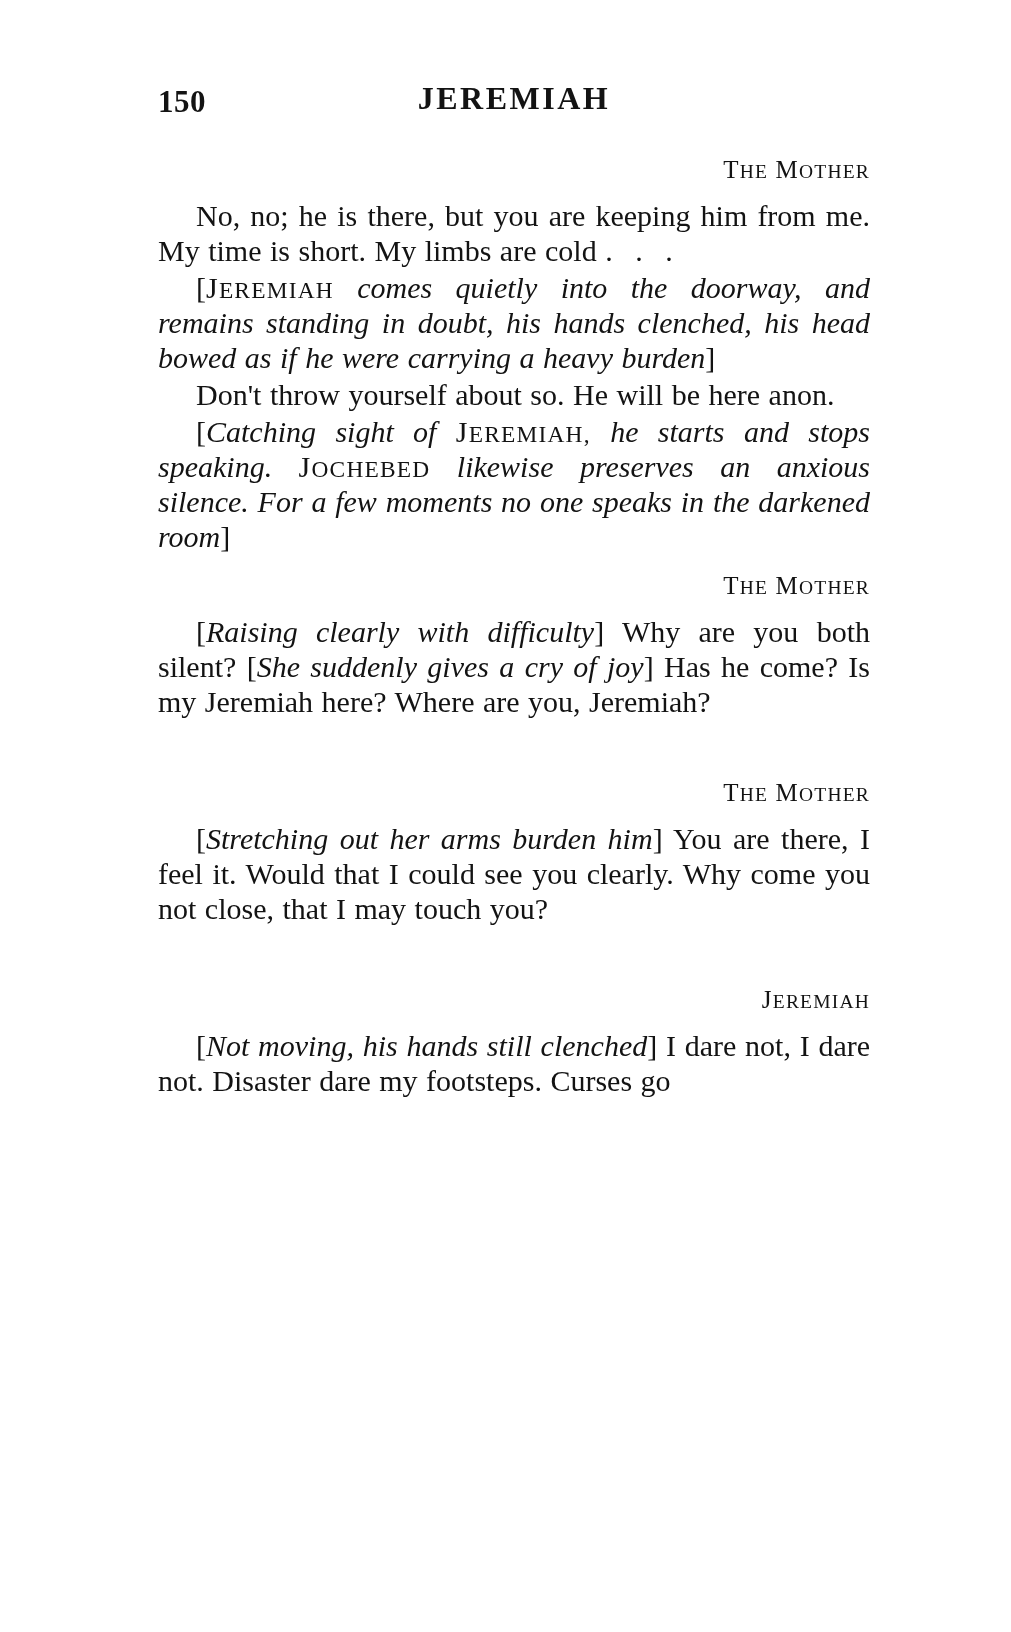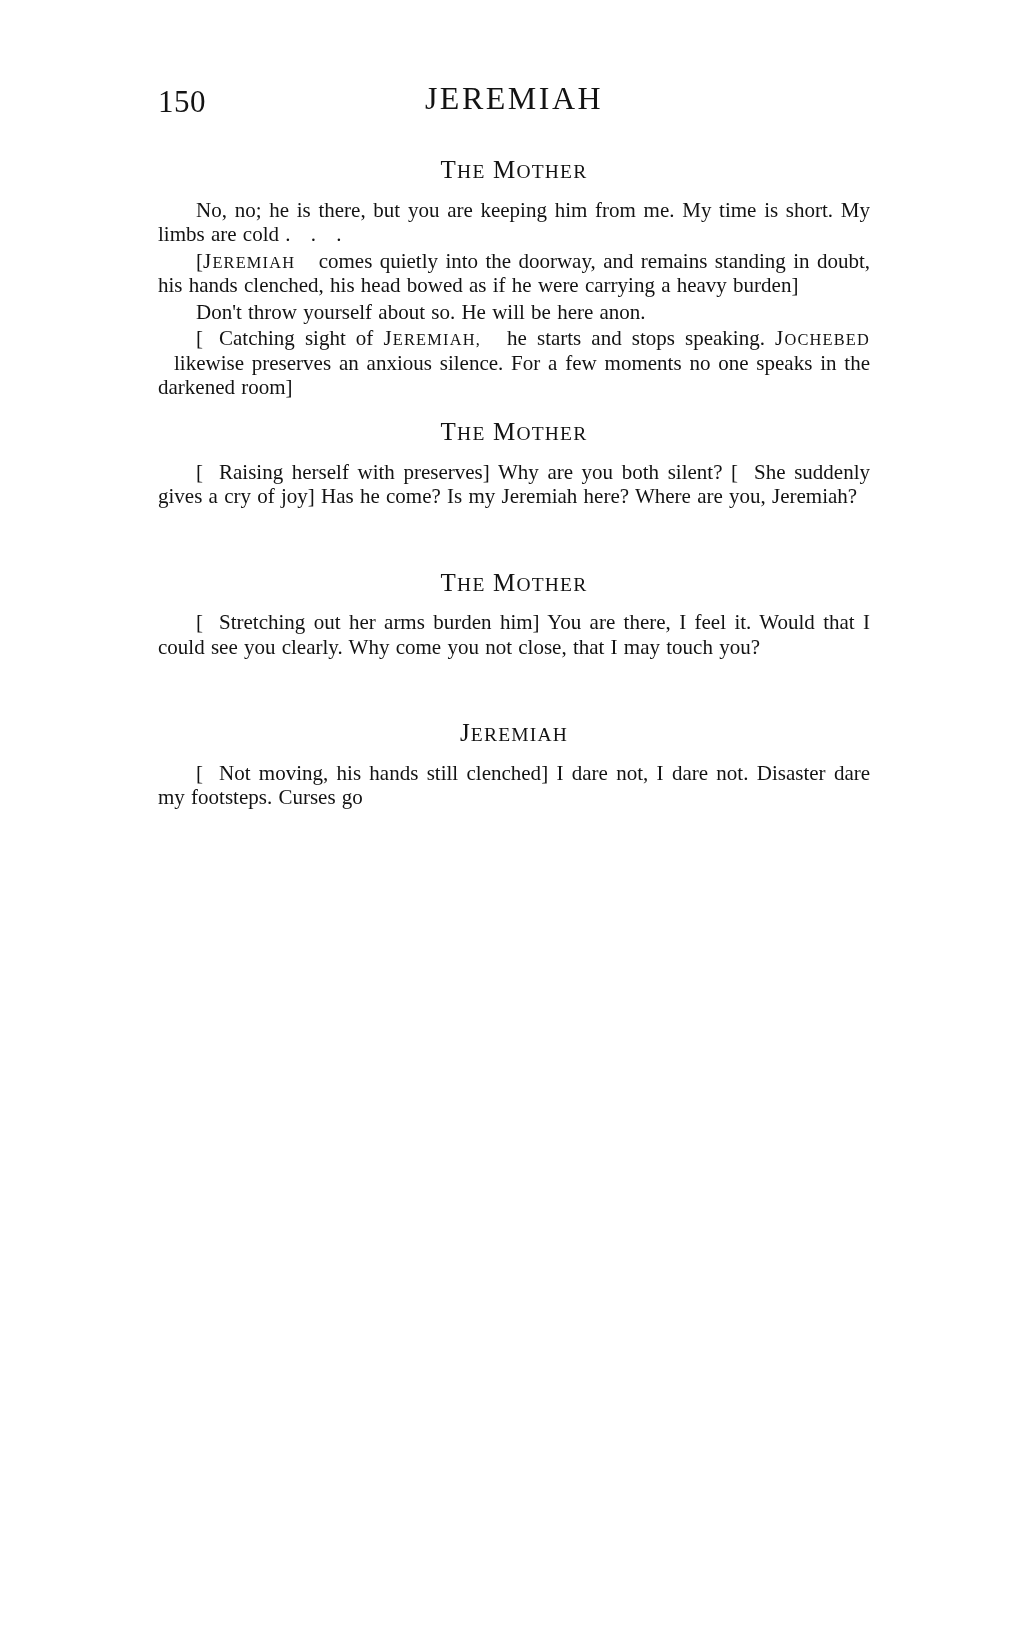--- a/index.html
+++ b/index.html
@@ -25,72 +25,73 @@
     position: absolute;
     left: 158px;
     top: 78px;
     width: 712px;
   }
   
   .running-head {
     position: relative;
     height: 52px;
     margin-bottom: 6px;
+    font-weight: bold;
   }
   .folio {
     position: absolute;
     left: 0;
     top: 6px;
     font-size: 31px;
     letter-spacing: 0.5px;
     font-family: "Liberation Serif", serif;
   }
   .head-title {
     position: absolute;
     left: 0;
     right: 0;
     top: 2px;
     text-align: center;
     font-size: 32px;
     letter-spacing: 2.5px;
   }
   
   .speaker {
-    text-align: center;
+    text-align: right;
     font-size: 25px;
     letter-spacing: 1.6px;
     margin: 26px 0 14px 0;
     line-height: 1.1;
   }
   .speaker .cap {
     font-size: 31px;
   }
   .speaker.tight {
     margin-top: 18px;
   }
   .speaker.gap-lg {
     margin-top: 56px;
   }
   .speaker.gap-xl {
     margin-top: 60px;
   }
   
   p.line {
     margin: 0 0 2px 0;
-    font-size: 21px;
+    font-size: 30px;
     line-height: 1.17;
     text-align: justify;
     text-indent: 0;
     word-spacing: 1px;
   }
   p.line.indent {
     text-indent: 38px;
   }
   .ital {
-    margin-left: 16px;
+    font-style: italic;
   }
   .sc {
     font-style: normal;
     letter-spacing: 1.2px;
   }
   .sc .cap { font-size: 1.0em; }
   .sc .small { font-size: 0.78em; }
   .dots {
     letter-spacing: 7px;
   }
@@ -116,21 +117,21 @@
 
 
     <p class="line indent">Don't throw yourself about so.   He will be here anon.</p>
 
     <p class="line indent"><span>[</span><span class="ital">Catching sight of</span> <span class="sc"><span class="cap">J</span><span class="small">EREMIAH,</span></span> <span class="ital">he starts and stops speaking.</span> <span class="sc"><span class="cap">J</span><span class="small">OCHEBED</span></span> <span class="ital">likewise preserves an anxious silence.   For a few moments no one speaks in the darkened room</span><span>]</span></p>
 
     <div class="speaker tight">
       <span class="sc"><span class="cap">T</span><span class="small">HE</span> <span class="cap">M</span><span class="small">OTHER</span></span>
     </div>
 
-    <p class="line indent"><span>[</span><span class="ital">Raising herself with preserves</span><span>]</span> <span>Why are you both silent?</span> <span>[</span><span class="ital">She suddenly gives a cry of joy</span><span>]</span> <span>Has he come?   Is my Jeremiah here?   Where are you, Jeremiah?</span></p>
+    <p class="line indent"><span>[</span><span class="ital">Raising clearly with difficulty</span><span>]</span> <span>Why are you both silent?</span> <span>[</span><span class="ital">She suddenly gives a cry of joy</span><span>]</span> <span>Has he come?   Is my Jeremiah here?   Where are you, Jeremiah?</span></p>
 
 
     <div class="speaker gap-xl">
       <span class="sc"><span class="cap">T</span><span class="small">HE</span> <span class="cap">M</span><span class="small">OTHER</span></span>
     </div>
 
     <p class="line indent"><span>[</span><span class="ital">Stretching out her arms burden him</span><span>]</span> <span>You are there, I feel it.   Would that I could see you clearly. Why come you not close, that I may touch you?</span></p>
 
     <div class="speaker gap-xl">
       <span class="sc"><span class="cap">J</span><span class="small">EREMIAH</span></span>

